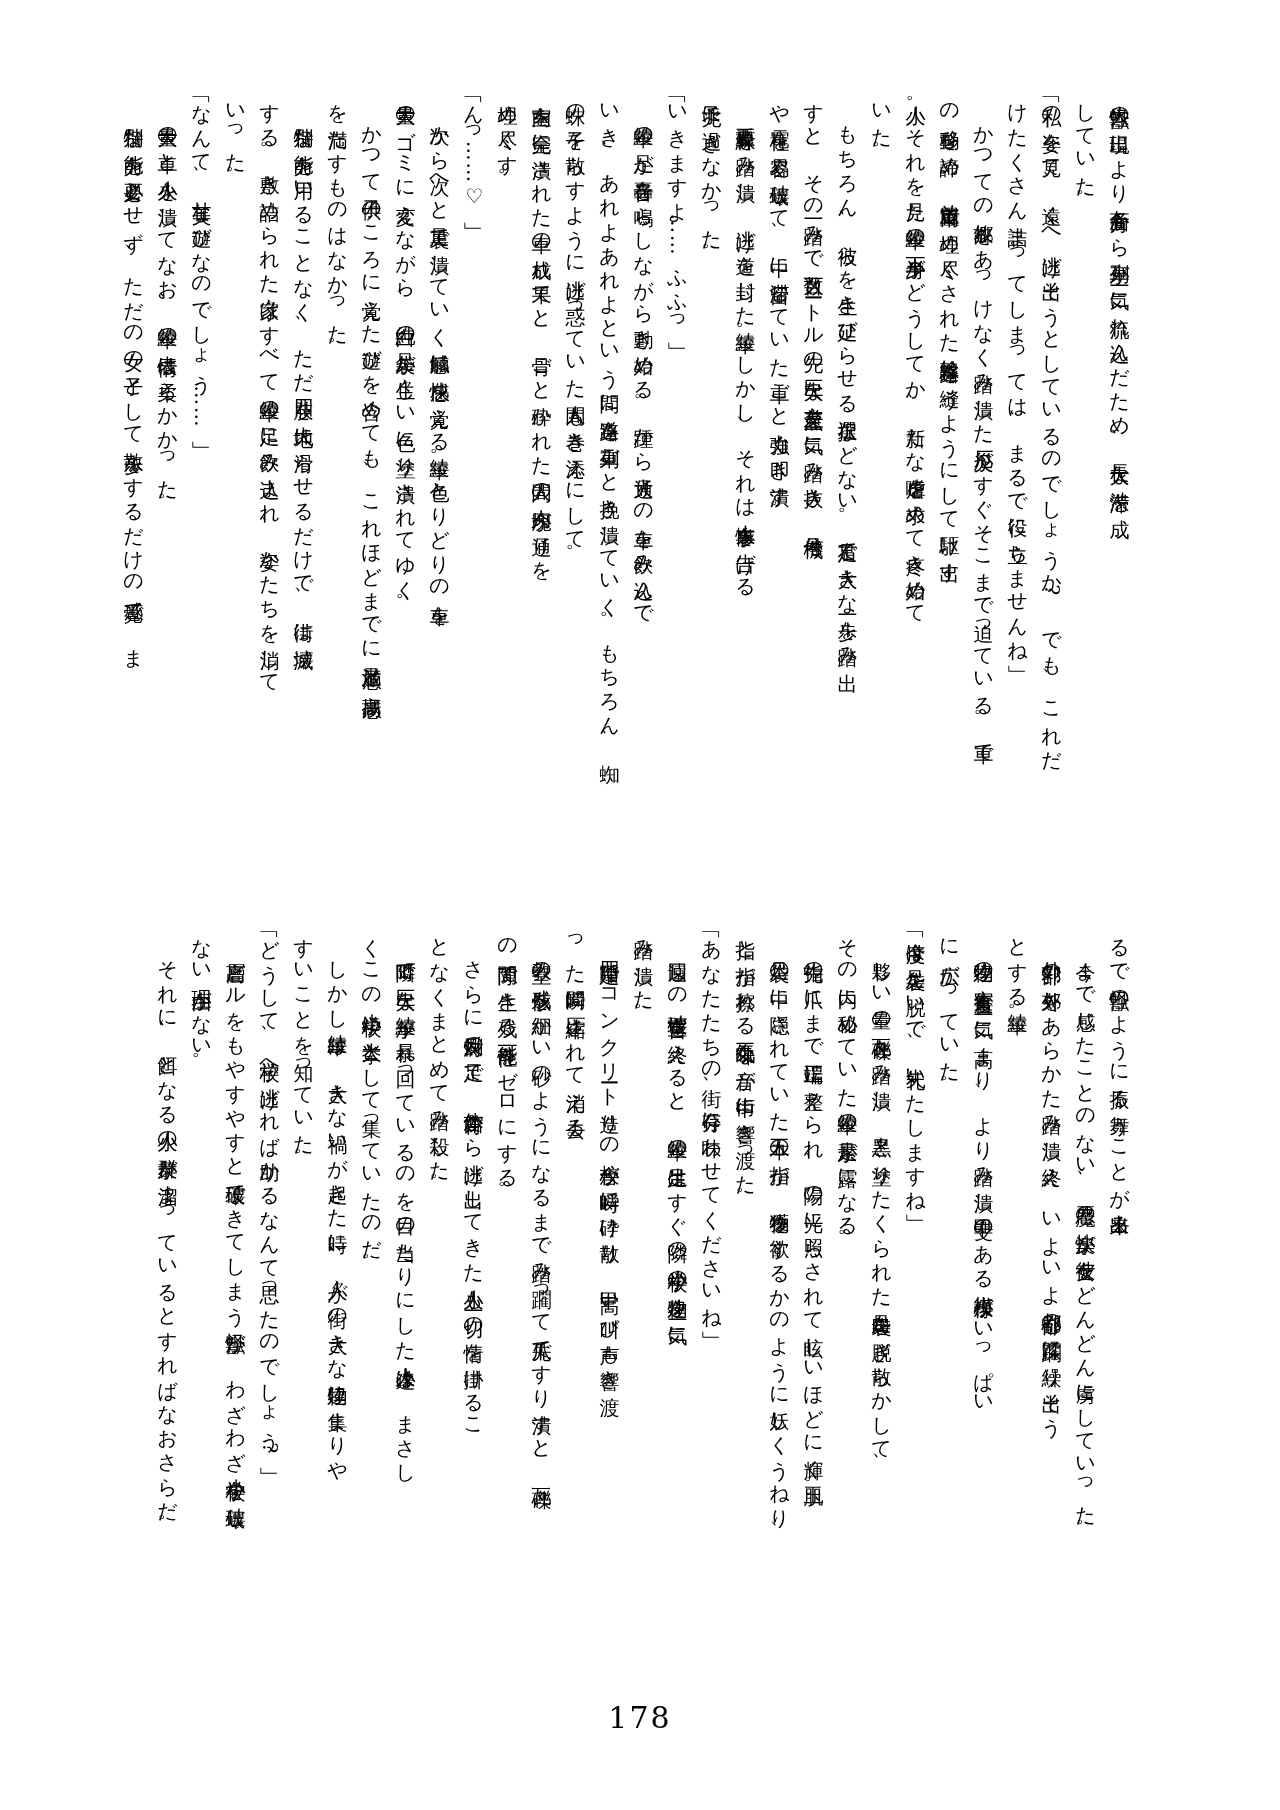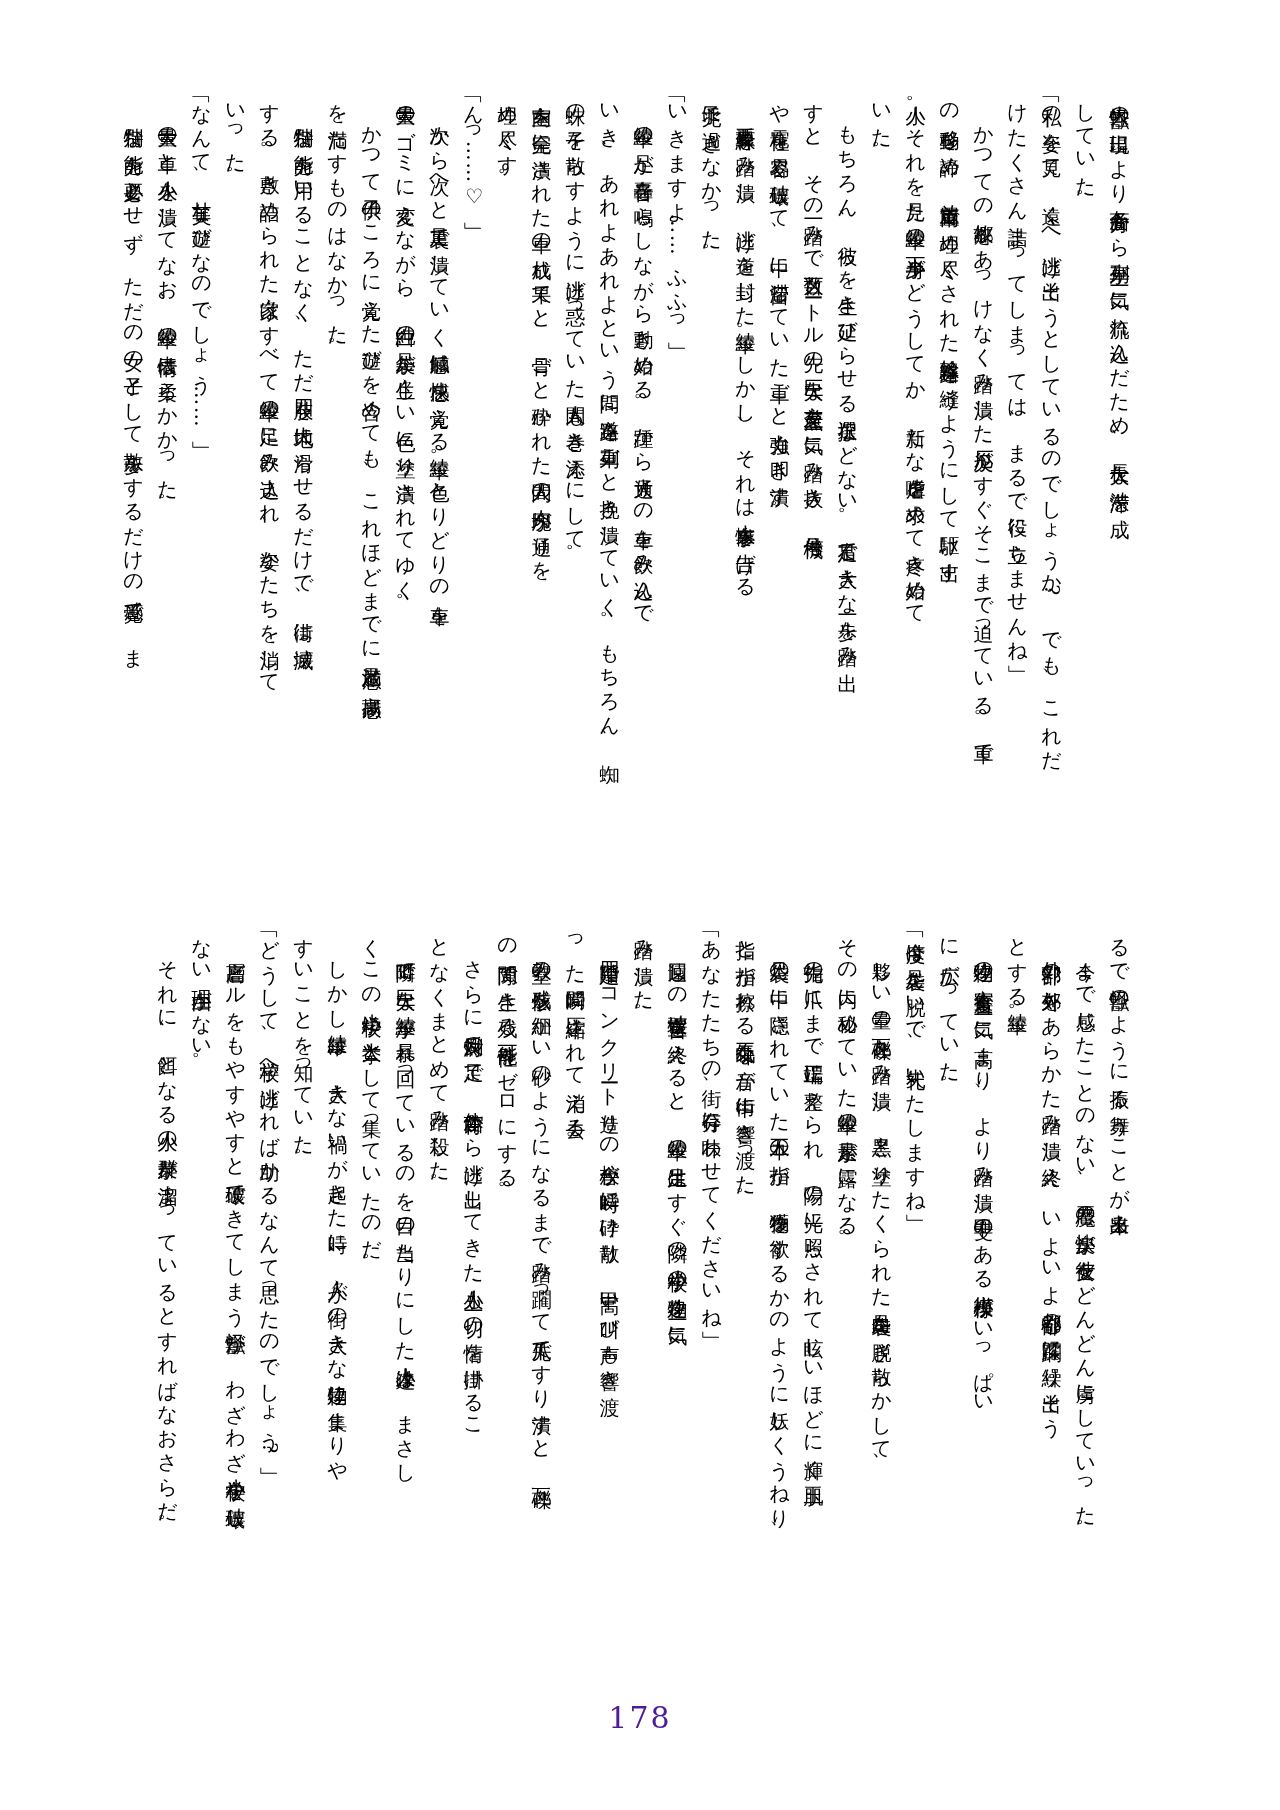--- a/index.html
+++ b/index.html
@@ -35,21 +35,21 @@
     white-space: nowrap; 
   }
   .page-number {
     position: absolute;
     top: 1700px;
     left: 0;
     width: 100%;
     text-align: center;
     font-size: 30px;
     letter-spacing: 2px;
-    color: #4c1d95;
+    color: #000000;
   }
 </style>
 </head>
 <body>
 
 <div class="page">
 
   <section class="text-block block-top">
       <p class="line">大怪獣の出現により各方面から車列が一気に流れ込んだため、長大な渋滞を成</p>
       <p class="line">していた。</p>

